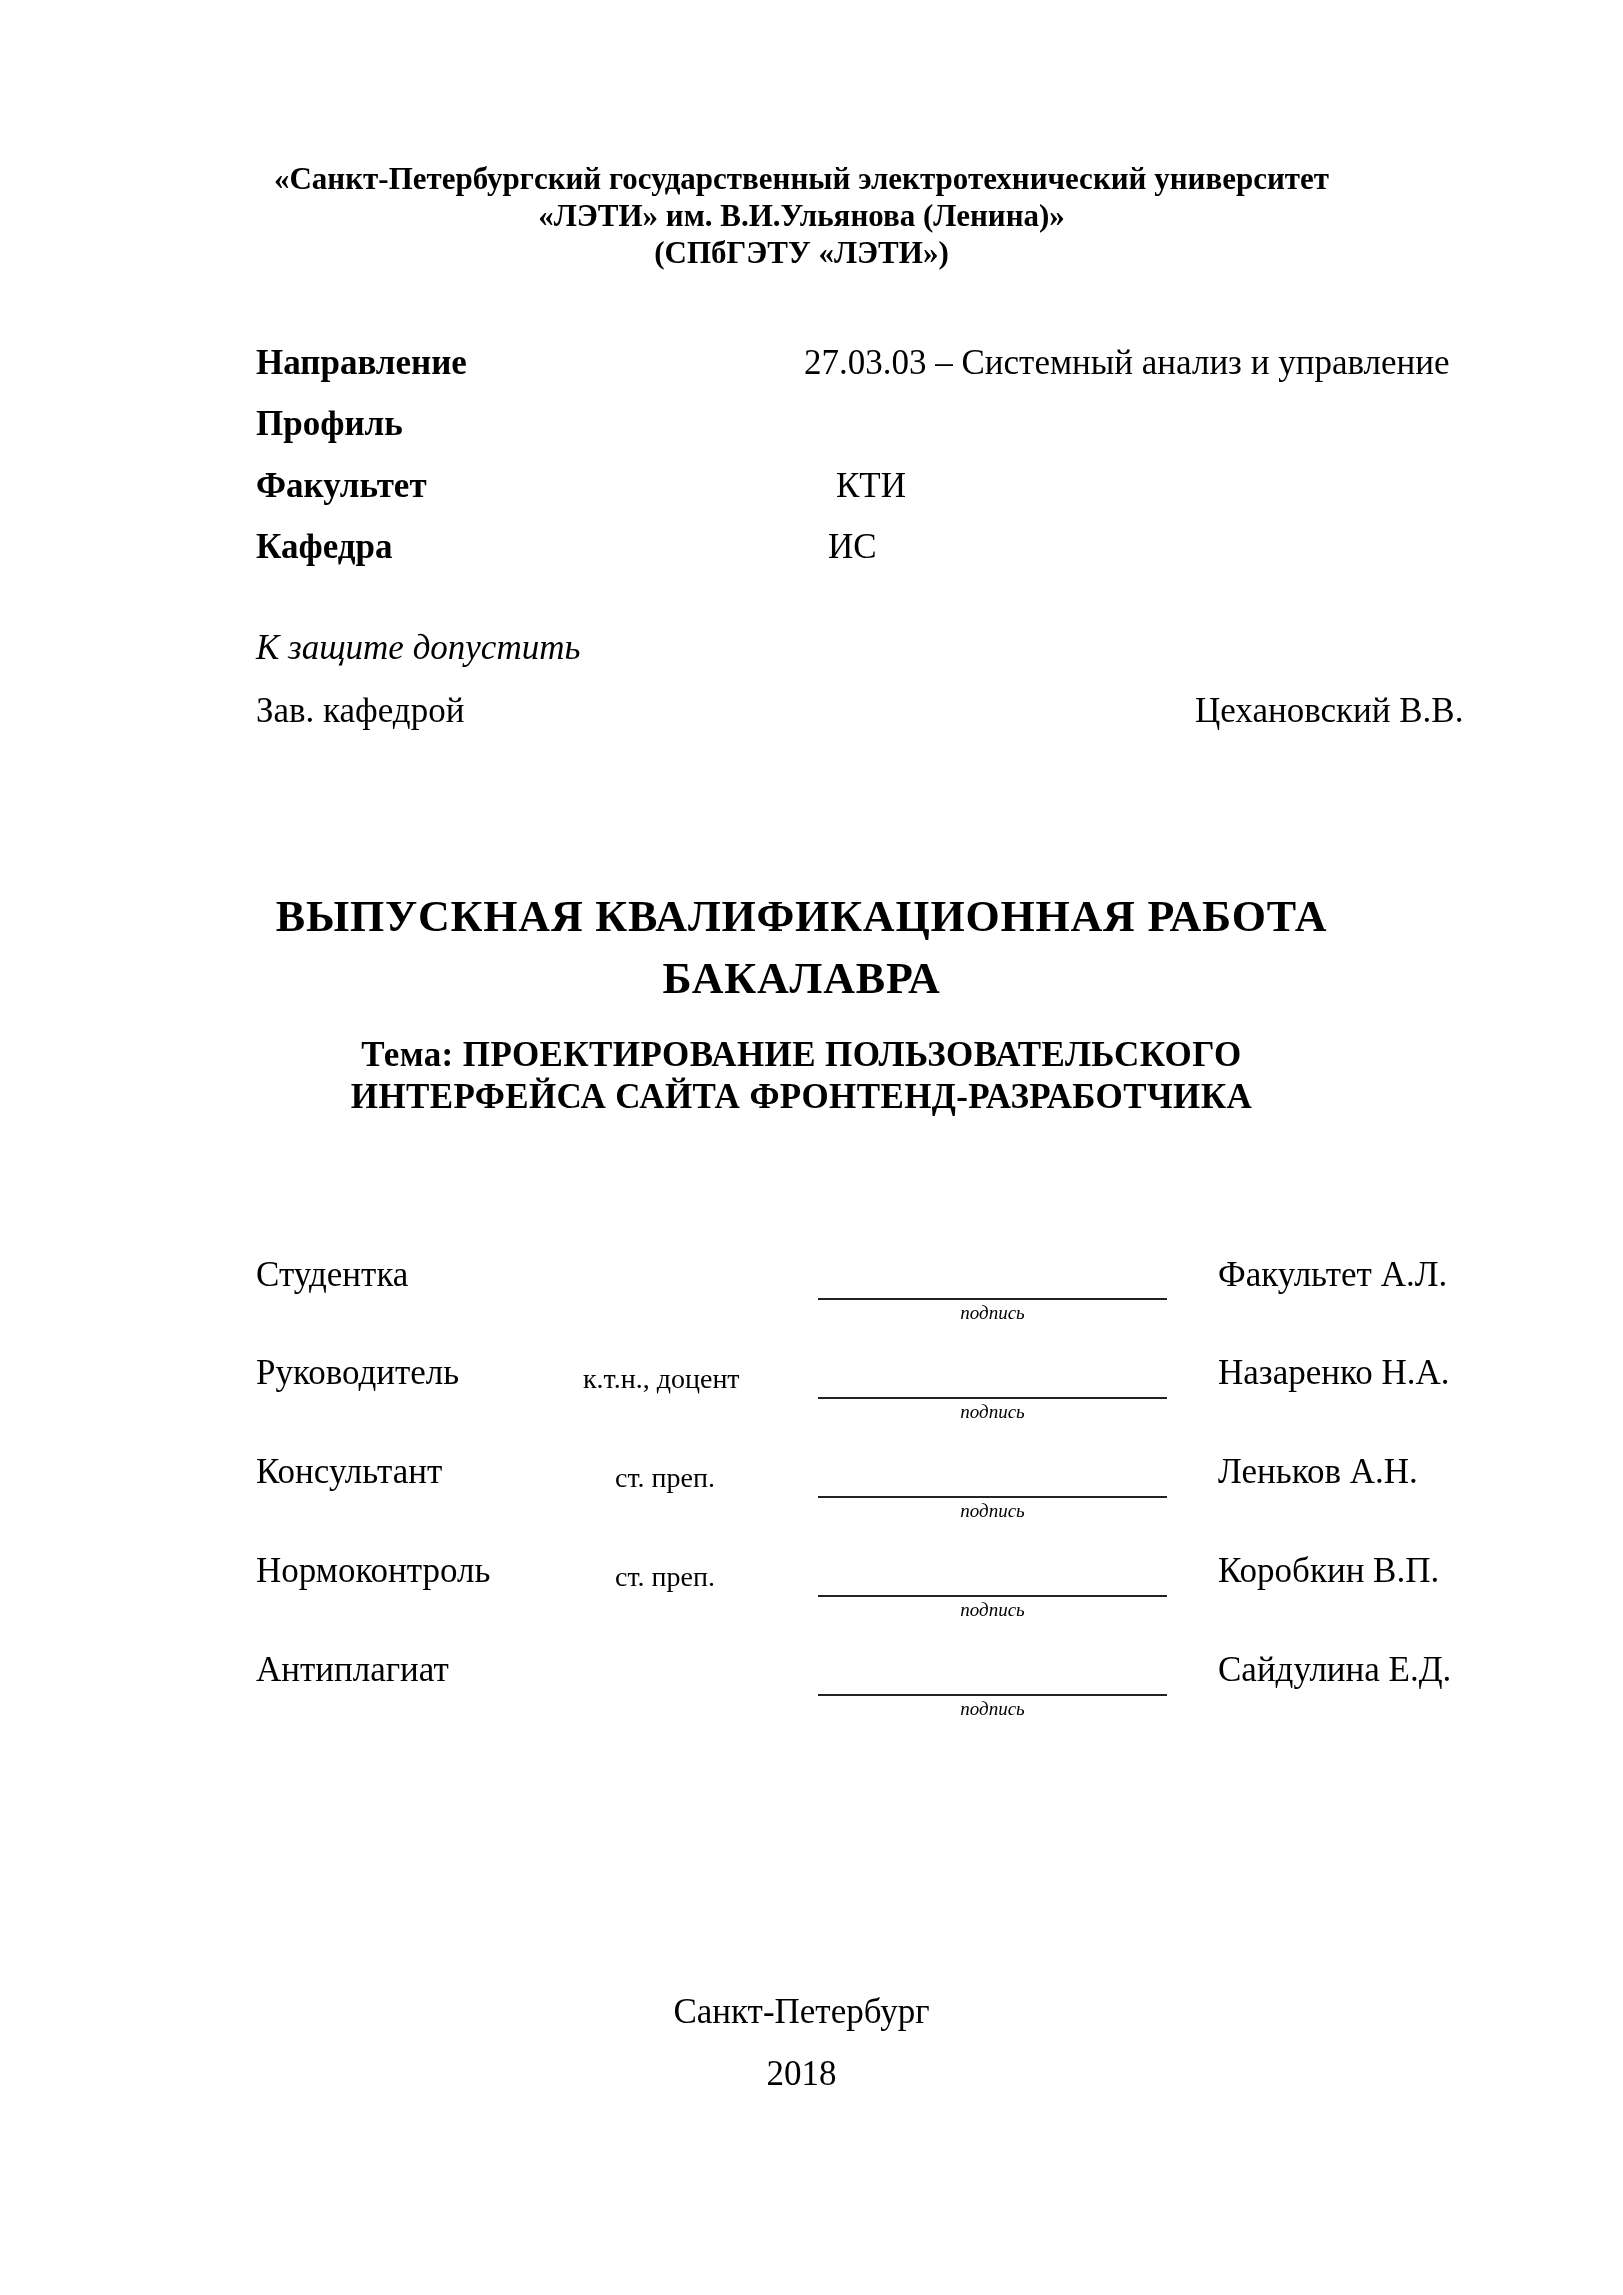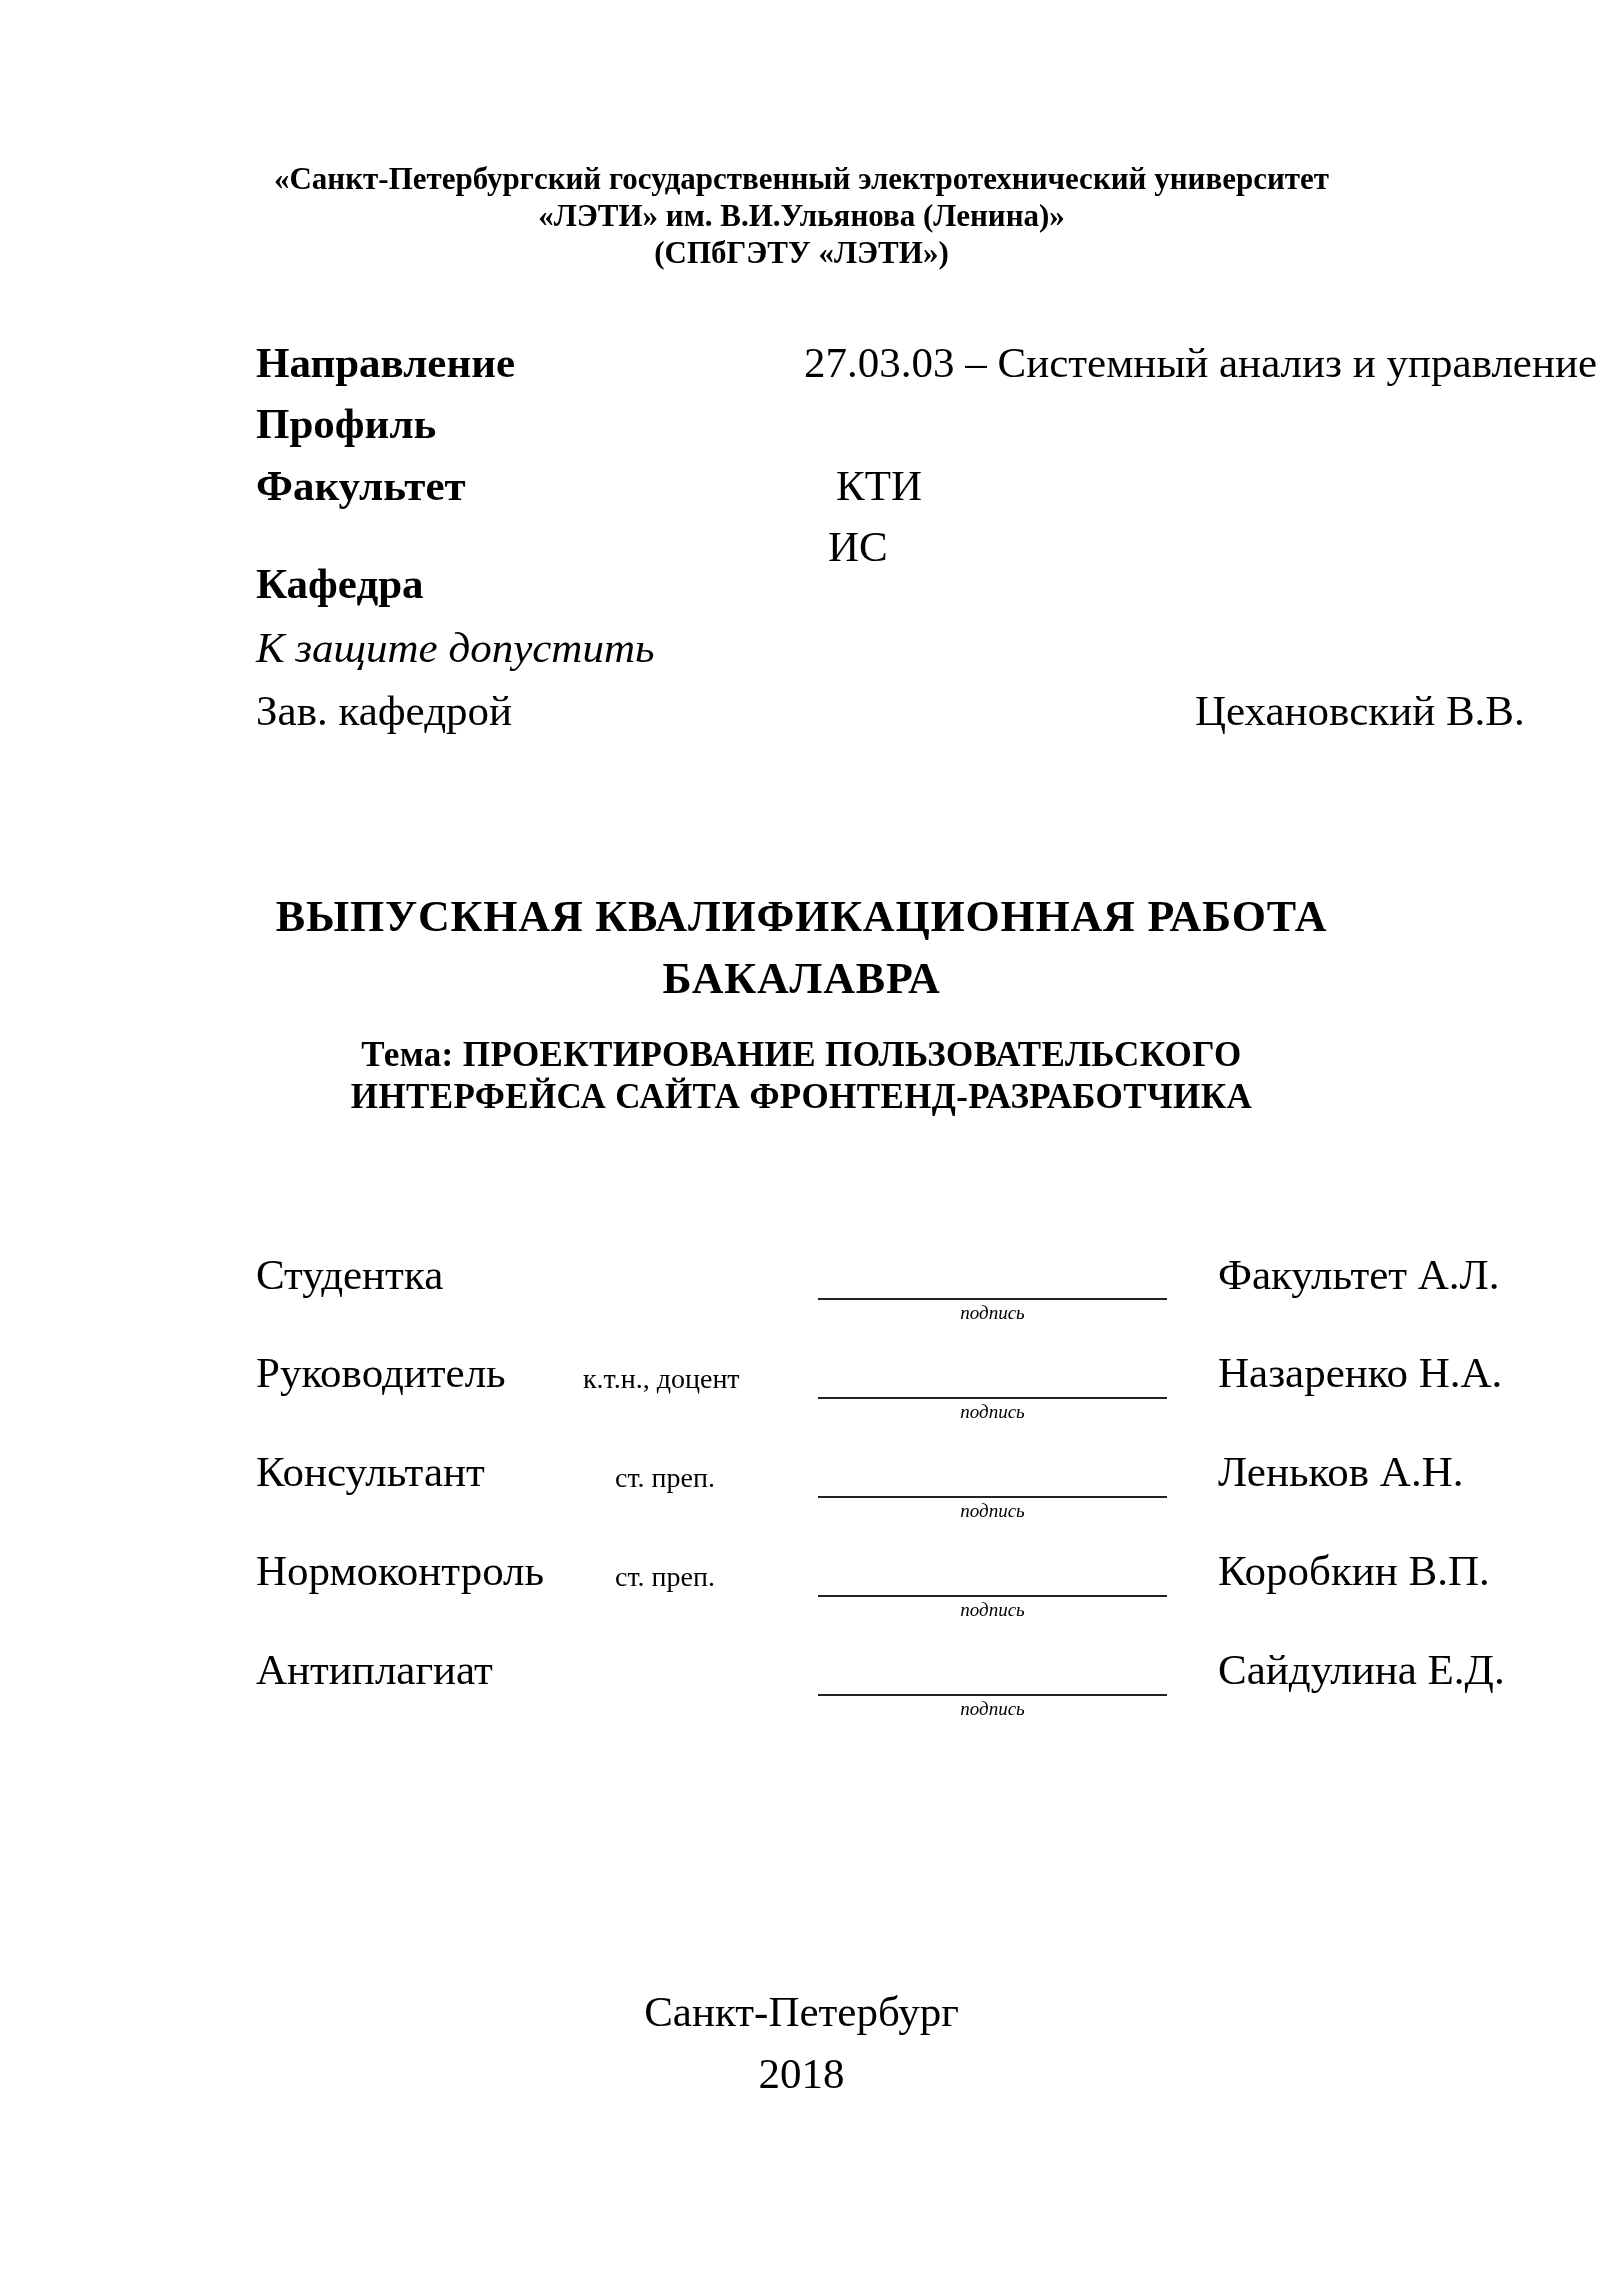--- a/index.html
+++ b/index.html
@@ -1,21 +1,21 @@
 <!DOCTYPE html>
 <html style="font-size:12.6px"><head>
 <meta charset="utf-8">
 <style>
   html, body { margin: 0; padding: 0; background: #ffffff; }
   body { width: 1623px; height: 2295px; position: relative; overflow: hidden;
          font-family: "Liberation Serif", "DejaVu Serif", serif; color: #000; }
   .abs { position: absolute; white-space: nowrap; }
   .center { left: 0; width: 1603px; text-align: center; }
   .hdr { font-weight: bold; font-size: 31px; line-height: 35px; }
-  .lbl { font-size: 43px; line-height: 39px; }
+  .lbl { font-size: 35px; line-height: 39px; }
   .bold { font-weight: bold; }
   .ital { font-style: italic; }
   .title { font-weight: bold; font-size: 44px; line-height: 50px; letter-spacing: 0.8px; }
   .topic { font-weight: bold; font-size: 35px; line-height: 39px; letter-spacing: 0.4px; }
   .sig-line { position: absolute; height: 2.4px; background: #222; width: 349px; left: 818px; }
   .sig-caption { position: absolute; left: 818px; width: 349px; text-align: center;
                  font-style: italic; font-size: 19px; line-height: 20.4px; }
   .degree { font-size: 28px; line-height: 33px; text-align: center; }
 </style>
 </head>
@@ -27,21 +27,21 @@
 
 <div class="abs lbl bold" style="left:256px; top:343px;">Направление</div>
 <div class="abs lbl" style="left:804px; top:343px;">27.03.03 – Системный анализ и управление</div>
 
 <div class="abs lbl bold" style="left:256px; top:404px;">Профиль</div>
 <div class="abs lbl" style="left:828px; top:404px;"></div>
 
 <div class="abs lbl bold" style="left:256px; top:466px;">Факультет</div>
 <div class="abs lbl" style="left:836px; top:466px;">КТИ</div>
 
-<div class="abs lbl bold" style="left:256px; top:527px;margin-top:37px;">Кафедра</div>
+<div class="abs lbl bold" style="left:256px; top:527px;">Кафедра</div>
 <div class="abs lbl" style="left:828px; top:527px;">ИС</div>
 
 <div class="abs lbl ital" style="left:256px; top:628px;">К защите допустить</div>
 <div class="abs lbl" style="left:256px; top:691px;">Зав. кафедрой</div>
 <div class="abs lbl" style="left:1195px; top:691px;">Цехановский В.В.</div>
 
 <div class="abs center title" style="top:892px;">ВЫПУСКНАЯ КВАЛИФИКАЦИОННАЯ РАБОТА</div>
 <div class="abs center title" style="top:954px;">БАКАЛАВРА</div>
 <div class="abs center topic" style="top:1035px;">Тема: ПРОЕКТИРОВАНИЕ ПОЛЬЗОВАТЕЛЬСКОГО</div>
 <div class="abs center topic" style="top:1077px;">ИНТЕРФЕЙСА САЙТА ФРОНТЕНД-РАЗРАБОТЧИКА</div>

